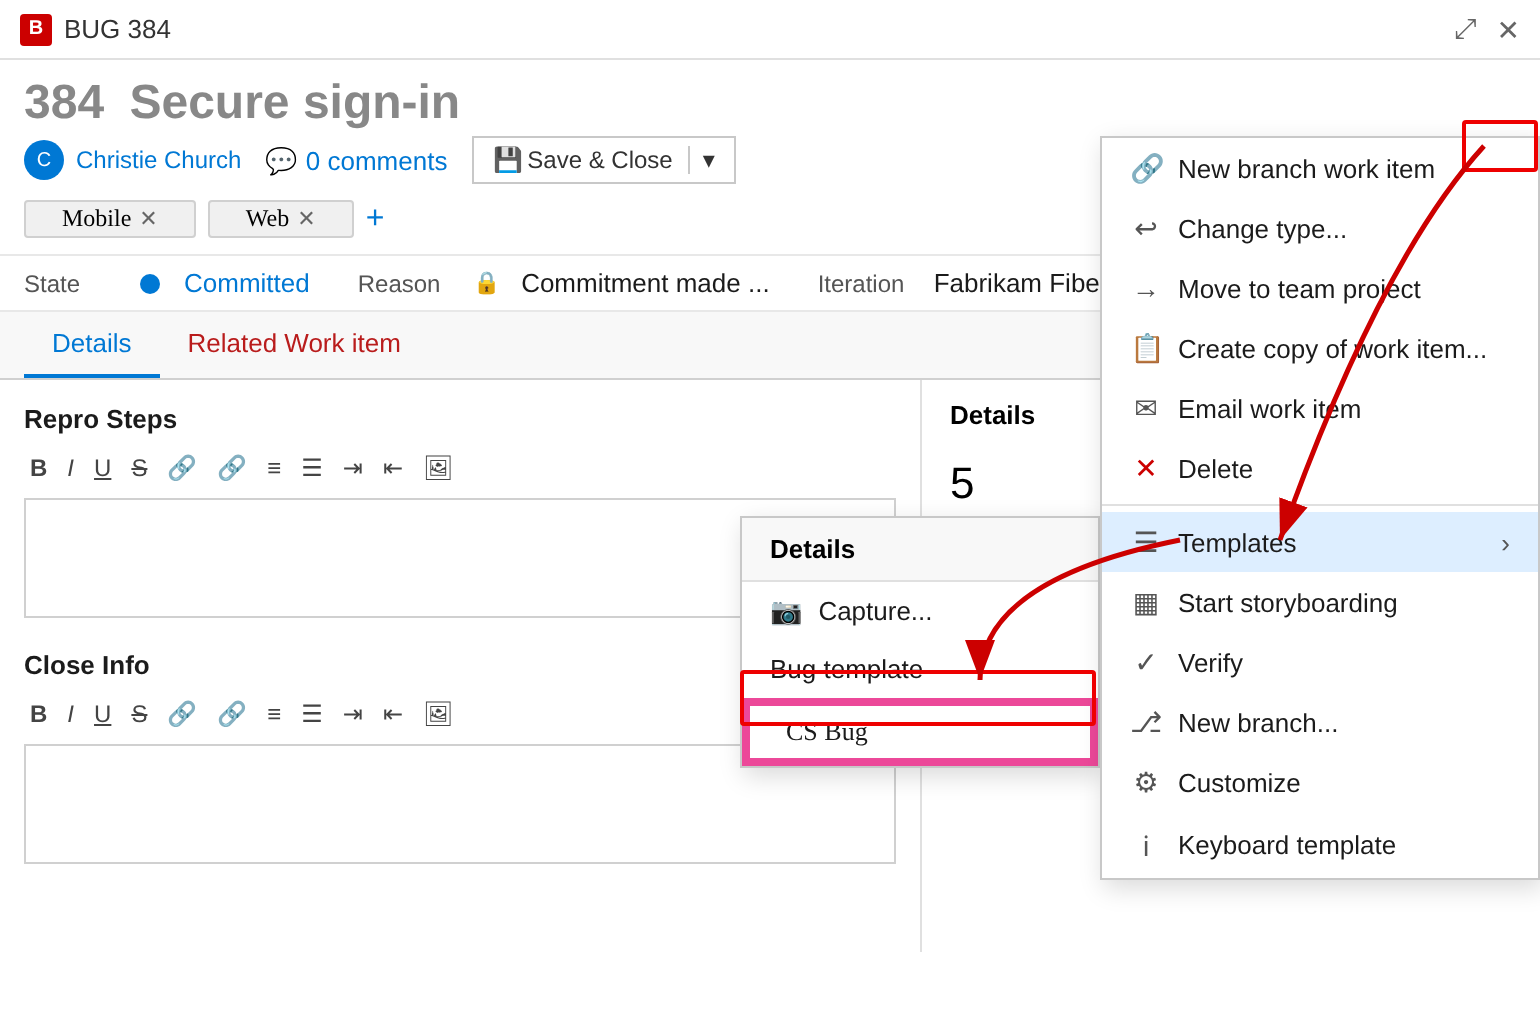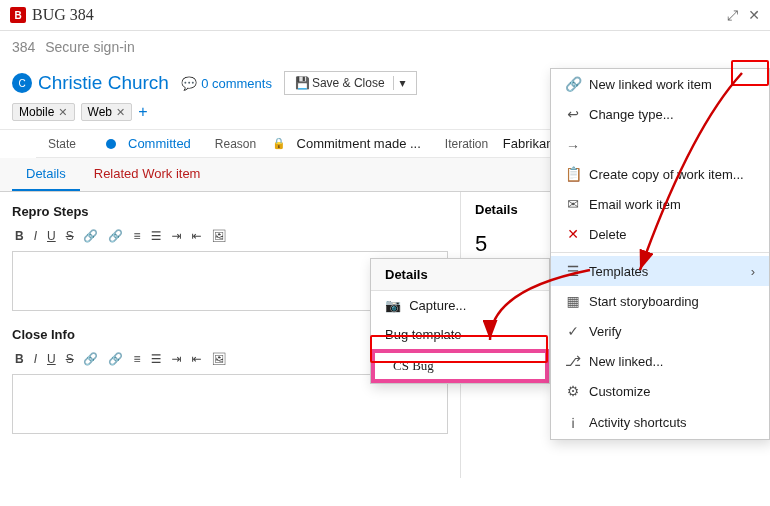--- a/index.html
+++ b/index.html
@@ -2,50 +2,50 @@
 <html><head>
   <meta charset="utf-8">
   <style>
     * { box-sizing: border-box; margin: 0; padding: 0; }
     body { font-family: 'Segoe UI', sans-serif; font-size: 13px; background: #fff; width: 770px; height: 506px; overflow: hidden; position: relative; }
 
     
     .title-bar { display: flex; align-items: center; background: #fff; border-bottom: 1px solid #e0e0e0; padding: 6px 10px; justify-content: space-between; }
     .title-bar-left { display: flex; align-items: center; gap: 6px; }
     .bug-icon { width: 16px; height: 16px; background: #cc0000; border-radius: 2px; display: inline-flex; align-items: center; justify-content: center; color: white; font-size: 10px; font-weight: bold; }
-    .title-bar-title { font-size: 16px; color: #333; font-family: Liberation Serif, serif; }
+    .title-bar-title { font-size: 13px; color: #333; }
     .title-bar-right { display: flex; gap: 10px; }
     .title-bar-btn { background: none; border: none; cursor: pointer; color: #666; font-size: 14px; }
 
     
     .work-item-header { padding: 8px 12px 4px; border-bottom: 1px solid #e8e8e8; }
-    .work-item-title { font-size: 14px; font-weight: 400; color: #1b1b1b; margin-bottom: 16px; }
+    .work-item-title { font-size: 24px; font-weight: 700; color: #1b1b1b; margin-bottom: 2px; }
     .work-item-title span { color: #888; margin-right: 6px; }
 
     .header-meta { display: flex; align-items: center; gap: 12px; margin-bottom: 8px; }
     .avatar-area { display: flex; align-items: center; gap: 6px; }
     .avatar { width: 20px; height: 20px; border-radius: 50%; background: #0078d4; display: flex; align-items: center; justify-content: center; color: white; font-size: 10px; }
-    .author-name { color: #0078d4; font-size: 19px; }
+    .author-name { color: #0078d4; font-size: 12px; }
     .comments-btn { display: flex; align-items: center; gap: 4px; color: #0078d4; font-size: 13px; background: none; border: none; cursor: pointer; }
     .save-close-btn { display: flex; align-items: center; gap: 2px; background: #fff; border: 1px solid #c8c8c8; padding: 4px 10px; font-size: 12px; cursor: pointer; color: #333; }
     .save-close-btn .dropdown-arrow { border-left: 1px solid #c8c8c8; margin-left: 6px; padding-left: 6px; }
 
     .following-area { display: flex; align-items: center; gap: 4px; margin-left: auto; }
     .following-btn { display: flex; align-items: center; gap: 4px; background: none; border: 1px solid #c8c8c8; padding: 4px 10px; font-size: 12px; cursor: pointer; color: #333; }
     .icon-btn { background: none; border: none; cursor: pointer; color: #555; font-size: 14px; padding: 4px; }
     .more-btn { background: none; border: 1px solid #c8c8c8; cursor: pointer; color: #333; font-size: 14px; padding: 2px 6px; font-weight: bold; letter-spacing: 2px; }
 
     
     .tags-area { display: flex; align-items: center; gap: 6px; margin-bottom: 4px; }
-    .tag { display: flex; align-items: center; gap: 4px; background: #f0f0f0; border: 1px solid #d0d0d0; padding: 1px 6px; border-radius: 2px; font-size: 12px; }
+    .tag { display: flex; align-items: center; gap: 4px; background: #f0f0f0; border: 1px solid #d0d0d0; padding: 1px 18px; border-radius: 2px; font-size: 12px; font-family: Liberation Serif, serif; }
     .tag-close { cursor: pointer; color: #666; font-size: 11px; }
     .add-tag { color: #0078d4; font-size: 16px; cursor: pointer; background: none; border: none; }
 
     
-    .fields-area { display: flex; gap: 0; padding: 6px 12px; border-bottom: 1px solid #e8e8e8; margin-left: 36px; }
+    .fields-area { display: flex; gap: 0; padding: 6px 12px; border-bottom: 1px solid #e8e8e8; }
     .field-row { display: flex; align-items: center; gap: 8px; margin-right: 24px; }
     .field-label { color: #555; font-size: 12px; min-width: 50px; }
     .field-value { color: #1b1b1b; font-size: 13px; }
     .field-value.blue { color: #0078d4; }
     .status-dot { width: 10px; height: 10px; border-radius: 50%; background: #0078d4; display: inline-block; margin-right: 4px; }
     .lock-icon { color: #888; font-size: 11px; margin-right: 2px; }
 
     
     .tabs-area { display: flex; border-bottom: 1px solid #d0d0d0; padding: 0 12px; background: #f8f8f8; }
     .tab { padding: 8px 14px; font-size: 13px; cursor: pointer; border-bottom: 2px solid transparent; color: #b91c1c; }
@@ -202,28 +202,29 @@
     <div style="padding: 4px 14px; font-size: 22px; font-weight: 300;">5</div>
     <div style="padding: 0 14px 8px; font-size: 12px; color: #555;">Remaining Work</div>
     <div style="padding: 4px 14px; font-size: 22px; font-weight: 300;">6</div>
     <div style="padding: 0 14px; font-size: 12px; color: #555;">Activity</div>
   </div>
 </div>
 
 <div class="dropdown-menu" style="top: 68px; right: 0; width: 220px;">
   <div class="menu-item">
     <span class="menu-icon">🔗</span>
-    <span>New linked work item</span>
+    <span>New branch work item</span>
   </div>
   <div class="menu-item">
     <span class="menu-icon">↩</span>
     <span>Change type...</span>
   </div>
   <div class="menu-item">
     <span class="menu-icon">→</span>
+    <span>Move to team project</span>
   </div>
   <div class="menu-item">
     <span class="menu-icon">📋</span>
     <span>Create copy of work item...</span>
   </div>
   <div class="menu-item">
     <span class="menu-icon">✉</span>
     <span>Email work item</span>
   </div>
   <div class="menu-item">
@@ -239,29 +240,29 @@
   <div class="menu-item">
     <span class="menu-icon">▦</span>
     <span>Start storyboarding</span>
   </div>
   <div class="menu-item">
     <span class="menu-icon">✓</span>
     <span>Verify</span>
   </div>
   <div class="menu-item">
     <span class="menu-icon">⎇</span>
-    <span>New linked...</span>
+    <span>New branch...</span>
   </div>
   <div class="menu-item">
     <span class="menu-icon">⚙</span>
     <span>Customize</span>
   </div>
   <div class="menu-item">
     <span class="menu-icon">ℹ</span>
-    <span>Activity shortcuts</span>
+    <span>Keyboard template</span>
   </div>
 </div>
 
 <div class="sub-menu" style="position: absolute; top: 258px; right: 220px; width: 180px;">
   <div class="sub-title">Details</div>
   <div class="menu-item">
     <span style="font-size:13px;">📷</span>
     <span>Capture...</span>
   </div>
   <div class="menu-item">

